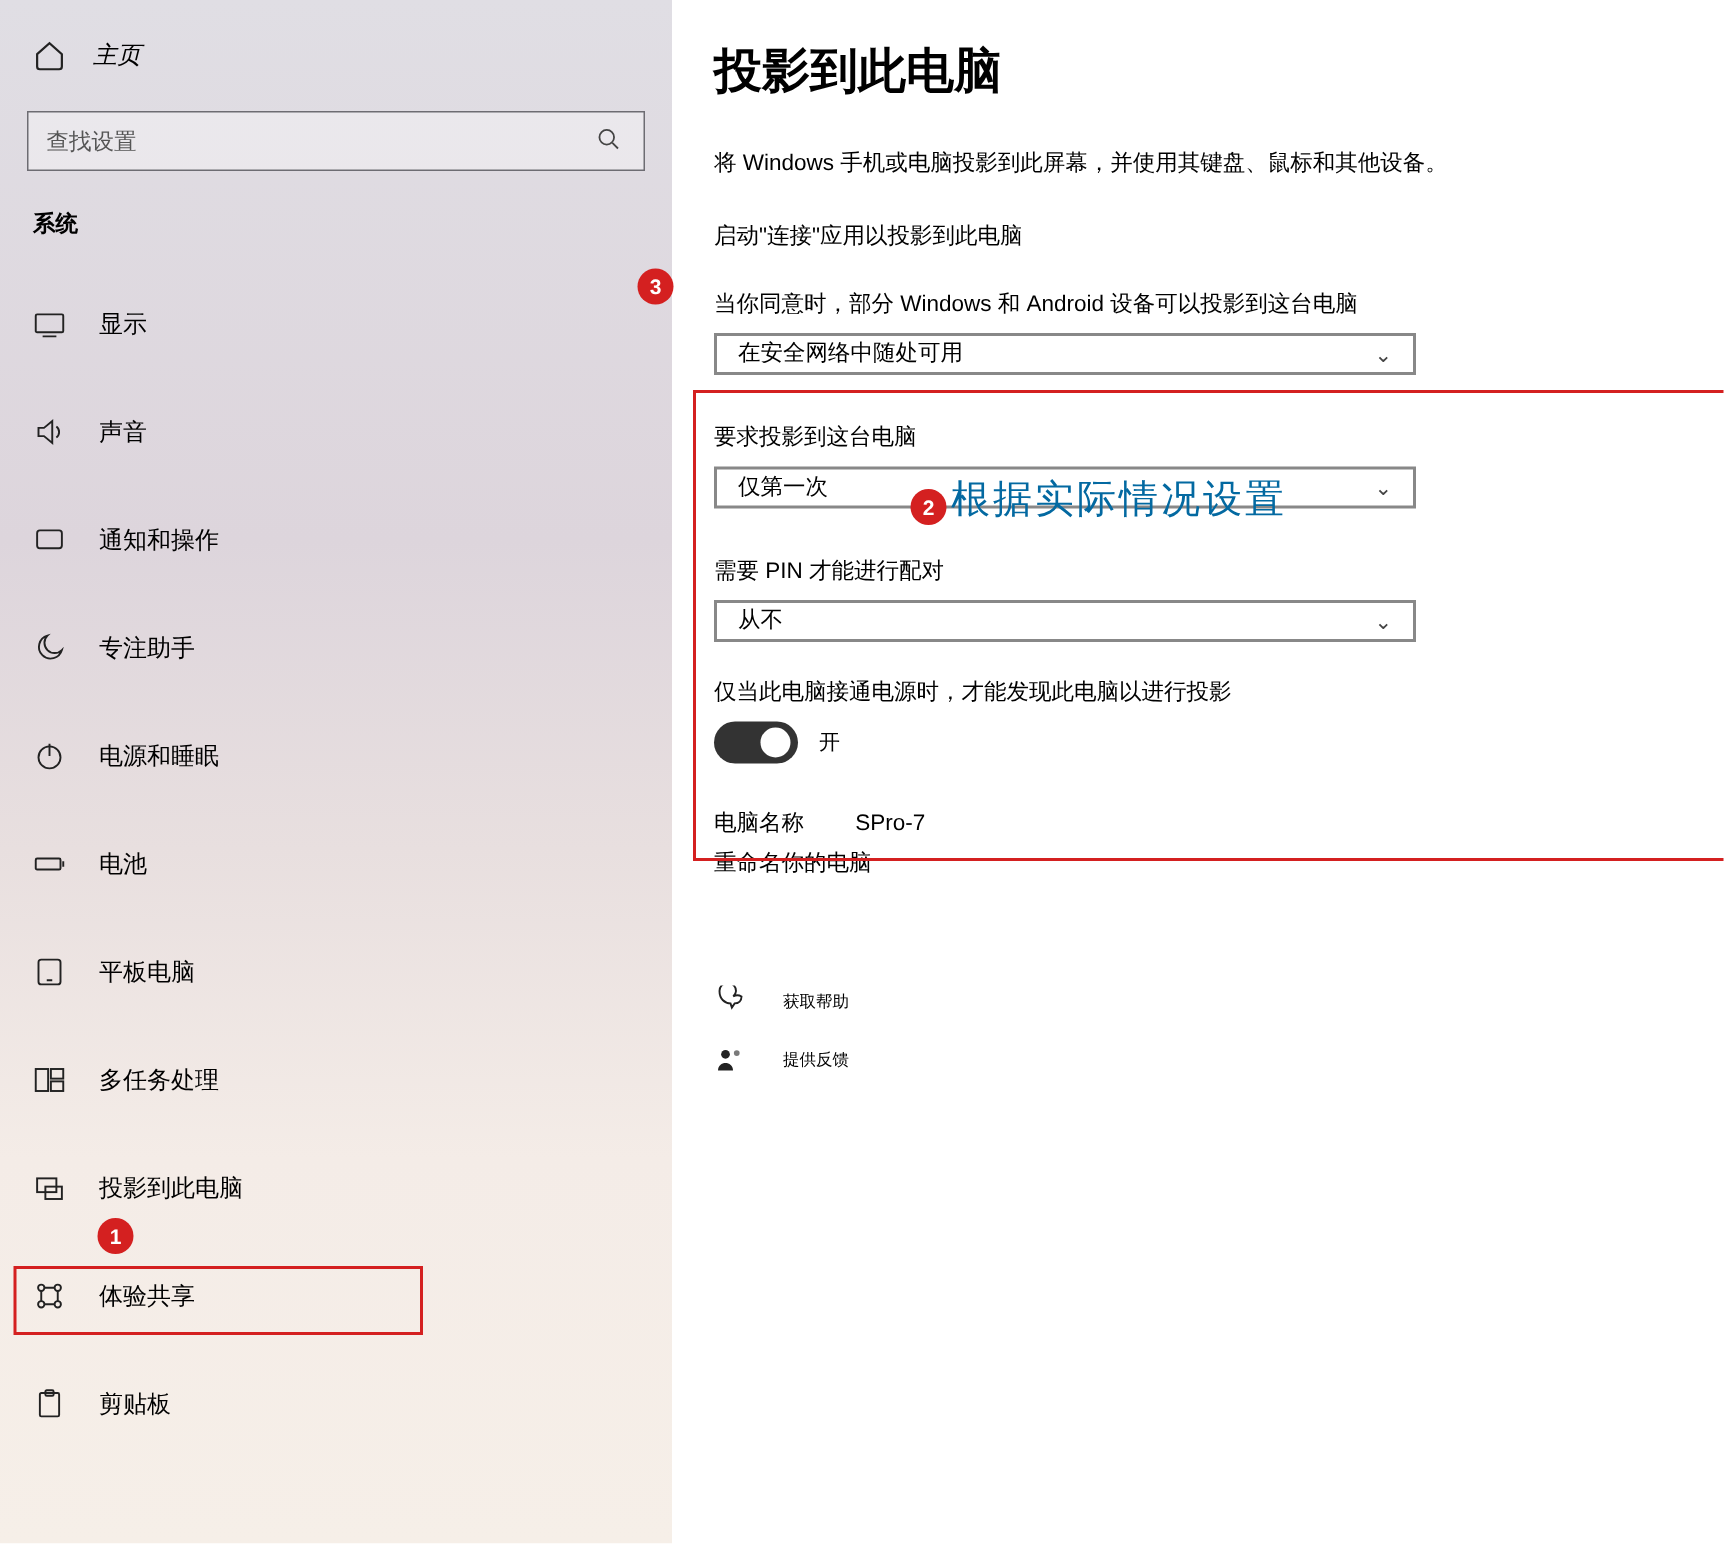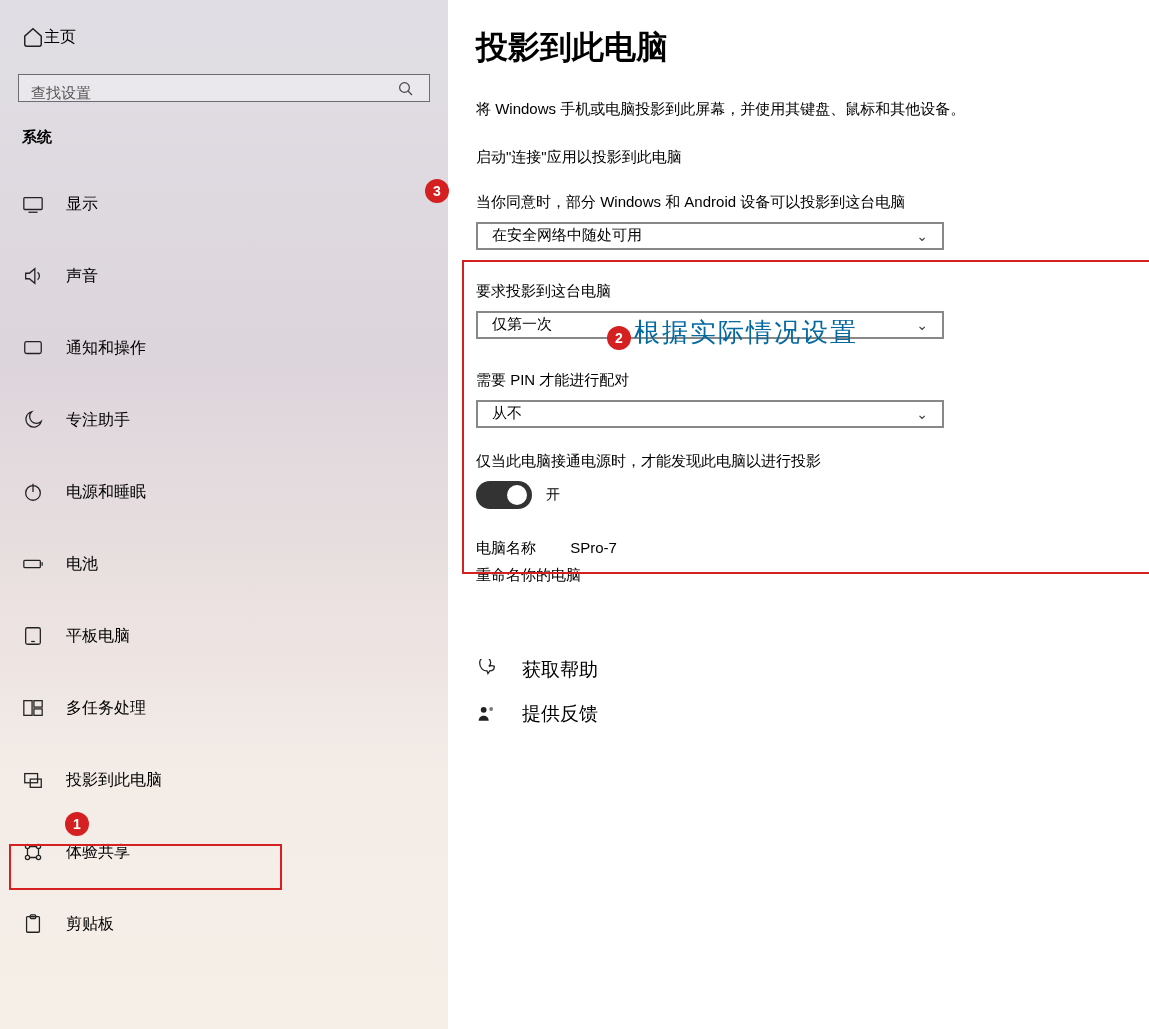--- a/index.html
+++ b/index.html
@@ -16,35 +16,37 @@
     
     .sidebar {
       width: 448px;
       background: linear-gradient(180deg, #e0dee4 0%, #ddd5dc 35%, #e8dfdf 55%, #f4ece7 75%, #f6efe8 100%);
       padding: 18px 0 0 0;
       position: relative;
     }
     .home-row {
       display: flex;
       align-items: center;
+      gap: 18px;
       padding: 8px 14px 8px 22px;
       font-size: 16px;
       margin-bottom: 18px;
       cursor: pointer;
+      font-style: italic;
     }
     .search-wrap {
       margin: 0 18px 26px 18px;
     }
     .search-box {
       display: flex;
-      align-items: flex-end;
+      align-items: center;
       justify-content: space-between;
       border: 1.5px solid #6d6c72;
       background: rgba(255,255,255,0.35);
-      height: 28px;
+      height: 40px;
       padding: 0 14px 0 12px;
     }
     .search-box input {
       border: none;
       outline: none;
       background: transparent;
       font-size: 15px;
       font-family: inherit;
       width: 100%;
       color: #333;
@@ -130,21 +132,21 @@
       width: 20px; height: 20px;
       background: #fff;
       border-radius: 50%;
       top: 4px; right: 5px;
     }
     .pcname-row { font-size: 15px; }
     .pcname-row .lbl { display: inline-block; width: 90px; }
     .rename { font-size: 15px; margin-top: 8px; margin-bottom: 72px; }
     .help-row {
       display: flex; align-items: center; gap: 24px;
-      font-size: 19px; margin-bottom: 18px;
+      font-size: 11px; margin-bottom: 18px;
       cursor: pointer;
     }
     .help-row .hicon { width: 22px; display:flex; align-items:center; justify-content:center; }
     
     .badge {
       width: 24px; height: 24px;
       background: #d42020;
       border-radius: 50%;
       color: #fff;
       font-size: 14px;

